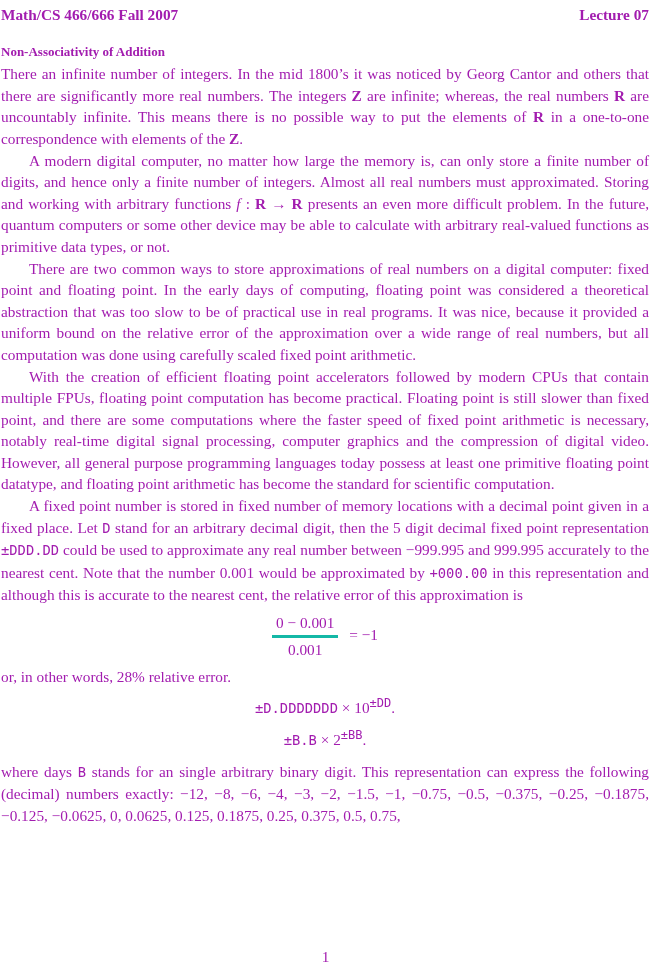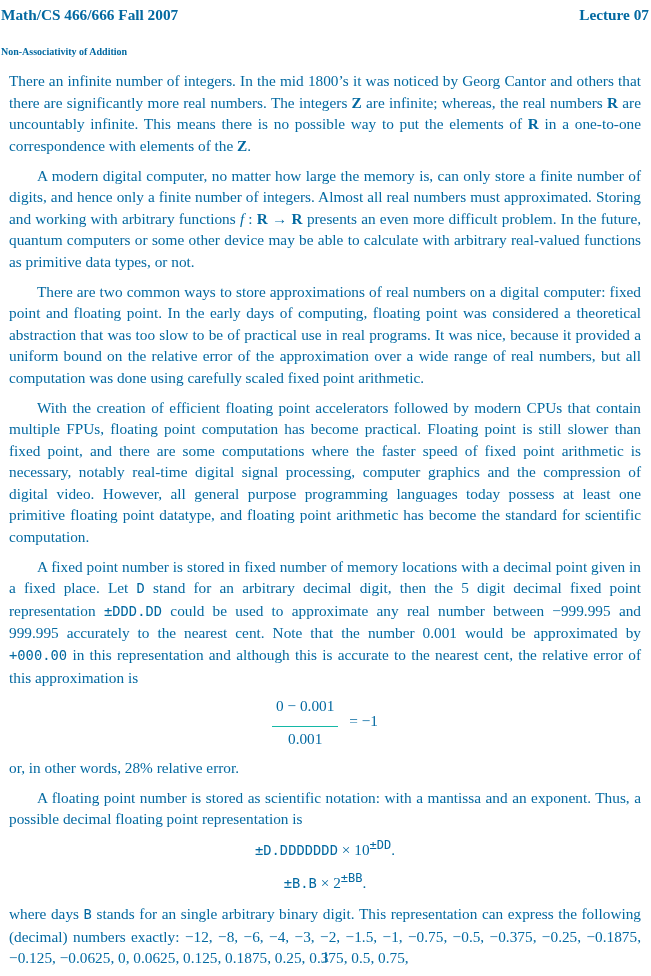--- a/index.html
+++ b/index.html
@@ -6,39 +6,39 @@
     margin: 0;
     padding: 0;
     background: #ffffff;
   }
   .page {
     position: relative;
     width: 651px;
     height: 976px;
     box-sizing: border-box;
     background: #ffffff;
-    color: #0369a1;
+    color: #a21caf;
     font-family: "Liberation Serif", "DejaVu Serif", serif;
     font-size: 15.3px;
     line-height: 21.6px;
     padding: 4px 2px 0 1px;
     overflow: hidden;
   }
   .header {
     display: flex;
     justify-content: space-between;
     font-weight: bold;
   }
   .section-title {
     font-weight: bold;
-    font-size: 10px;
+    font-size: 13px;
     margin: 15px 0 1px 0;
   }
   .body-par {
-    margin: 8px;
+    margin: 0;
     text-align: justify;
     text-indent: 28px;
   }
   .noindent {
     text-indent: 0;
   }
   .b { font-weight: bold; }
   .i { font-style: italic; }
   .tt {
     font-family: "DejaVu Sans Mono", "Liberation Mono", monospace;
@@ -57,22 +57,22 @@
     margin: 9px 0 8px 0;
   }
   .frac {
     display: inline-block;
     vertical-align: middle;
     text-align: center;
     line-height: 20px;
   }
   .frac .num {
     display: block;
-    border-bottom: 1px solid #14b8a6;
-    padding: 0 4px 10px 4px;
+    border-bottom: 3px solid #14b8a6;
+    padding: 0 4px 2px 4px;
     text-align: center;
   }
   .frac .den {
     display: block;
     padding-top: 2px;
   }
   .eq-rhs { margin-left: 7px; }
   .page-number {
     position: absolute;
     left: 0;
@@ -106,21 +106,20 @@
   <div class="equation">
     <span class="frac">
       <span class="num">0 − 0.001</span>
       <span class="den">0.001</span>
     </span>
     <span class="eq-rhs">= −1</span>
   </div>
 
   <p class="body-par noindent"><span>or, in other words, 28% relative error.</span></p>
 
-  <p class="body-par"><span>A floating point number is stored as scientific notation: with a mantissa and an exponent. Thus, a possible decimal floating point representation is</span></p>
 
   <div class="equation eq-exp"><span class="tt">±D.DDDDDDD</span><span> × 10</span><span class="tt sup">±DD</span><span>.</span></div>
 
 
   <div class="equation eq-exp"><span class="tt">±B.B</span><span> × 2</span><span class="tt sup">±BB</span><span>.</span></div>
 
   <p class="body-par noindent"><span>where days </span><span class="tt">B</span><span> stands for an single arbitrary binary digit. This representation can express the following (decimal) numbers exactly: −12, −8, −6, −4, −3, −2, −1.5, −1, −0.75, −0.5, −0.375, −0.25, −0.1875, −0.125, −0.0625, 0, 0.0625, 0.125, 0.1875, 0.25, 0.375, 0.5, 0.75,</span></p>
 
   <div class="page-number">1</div>
 

